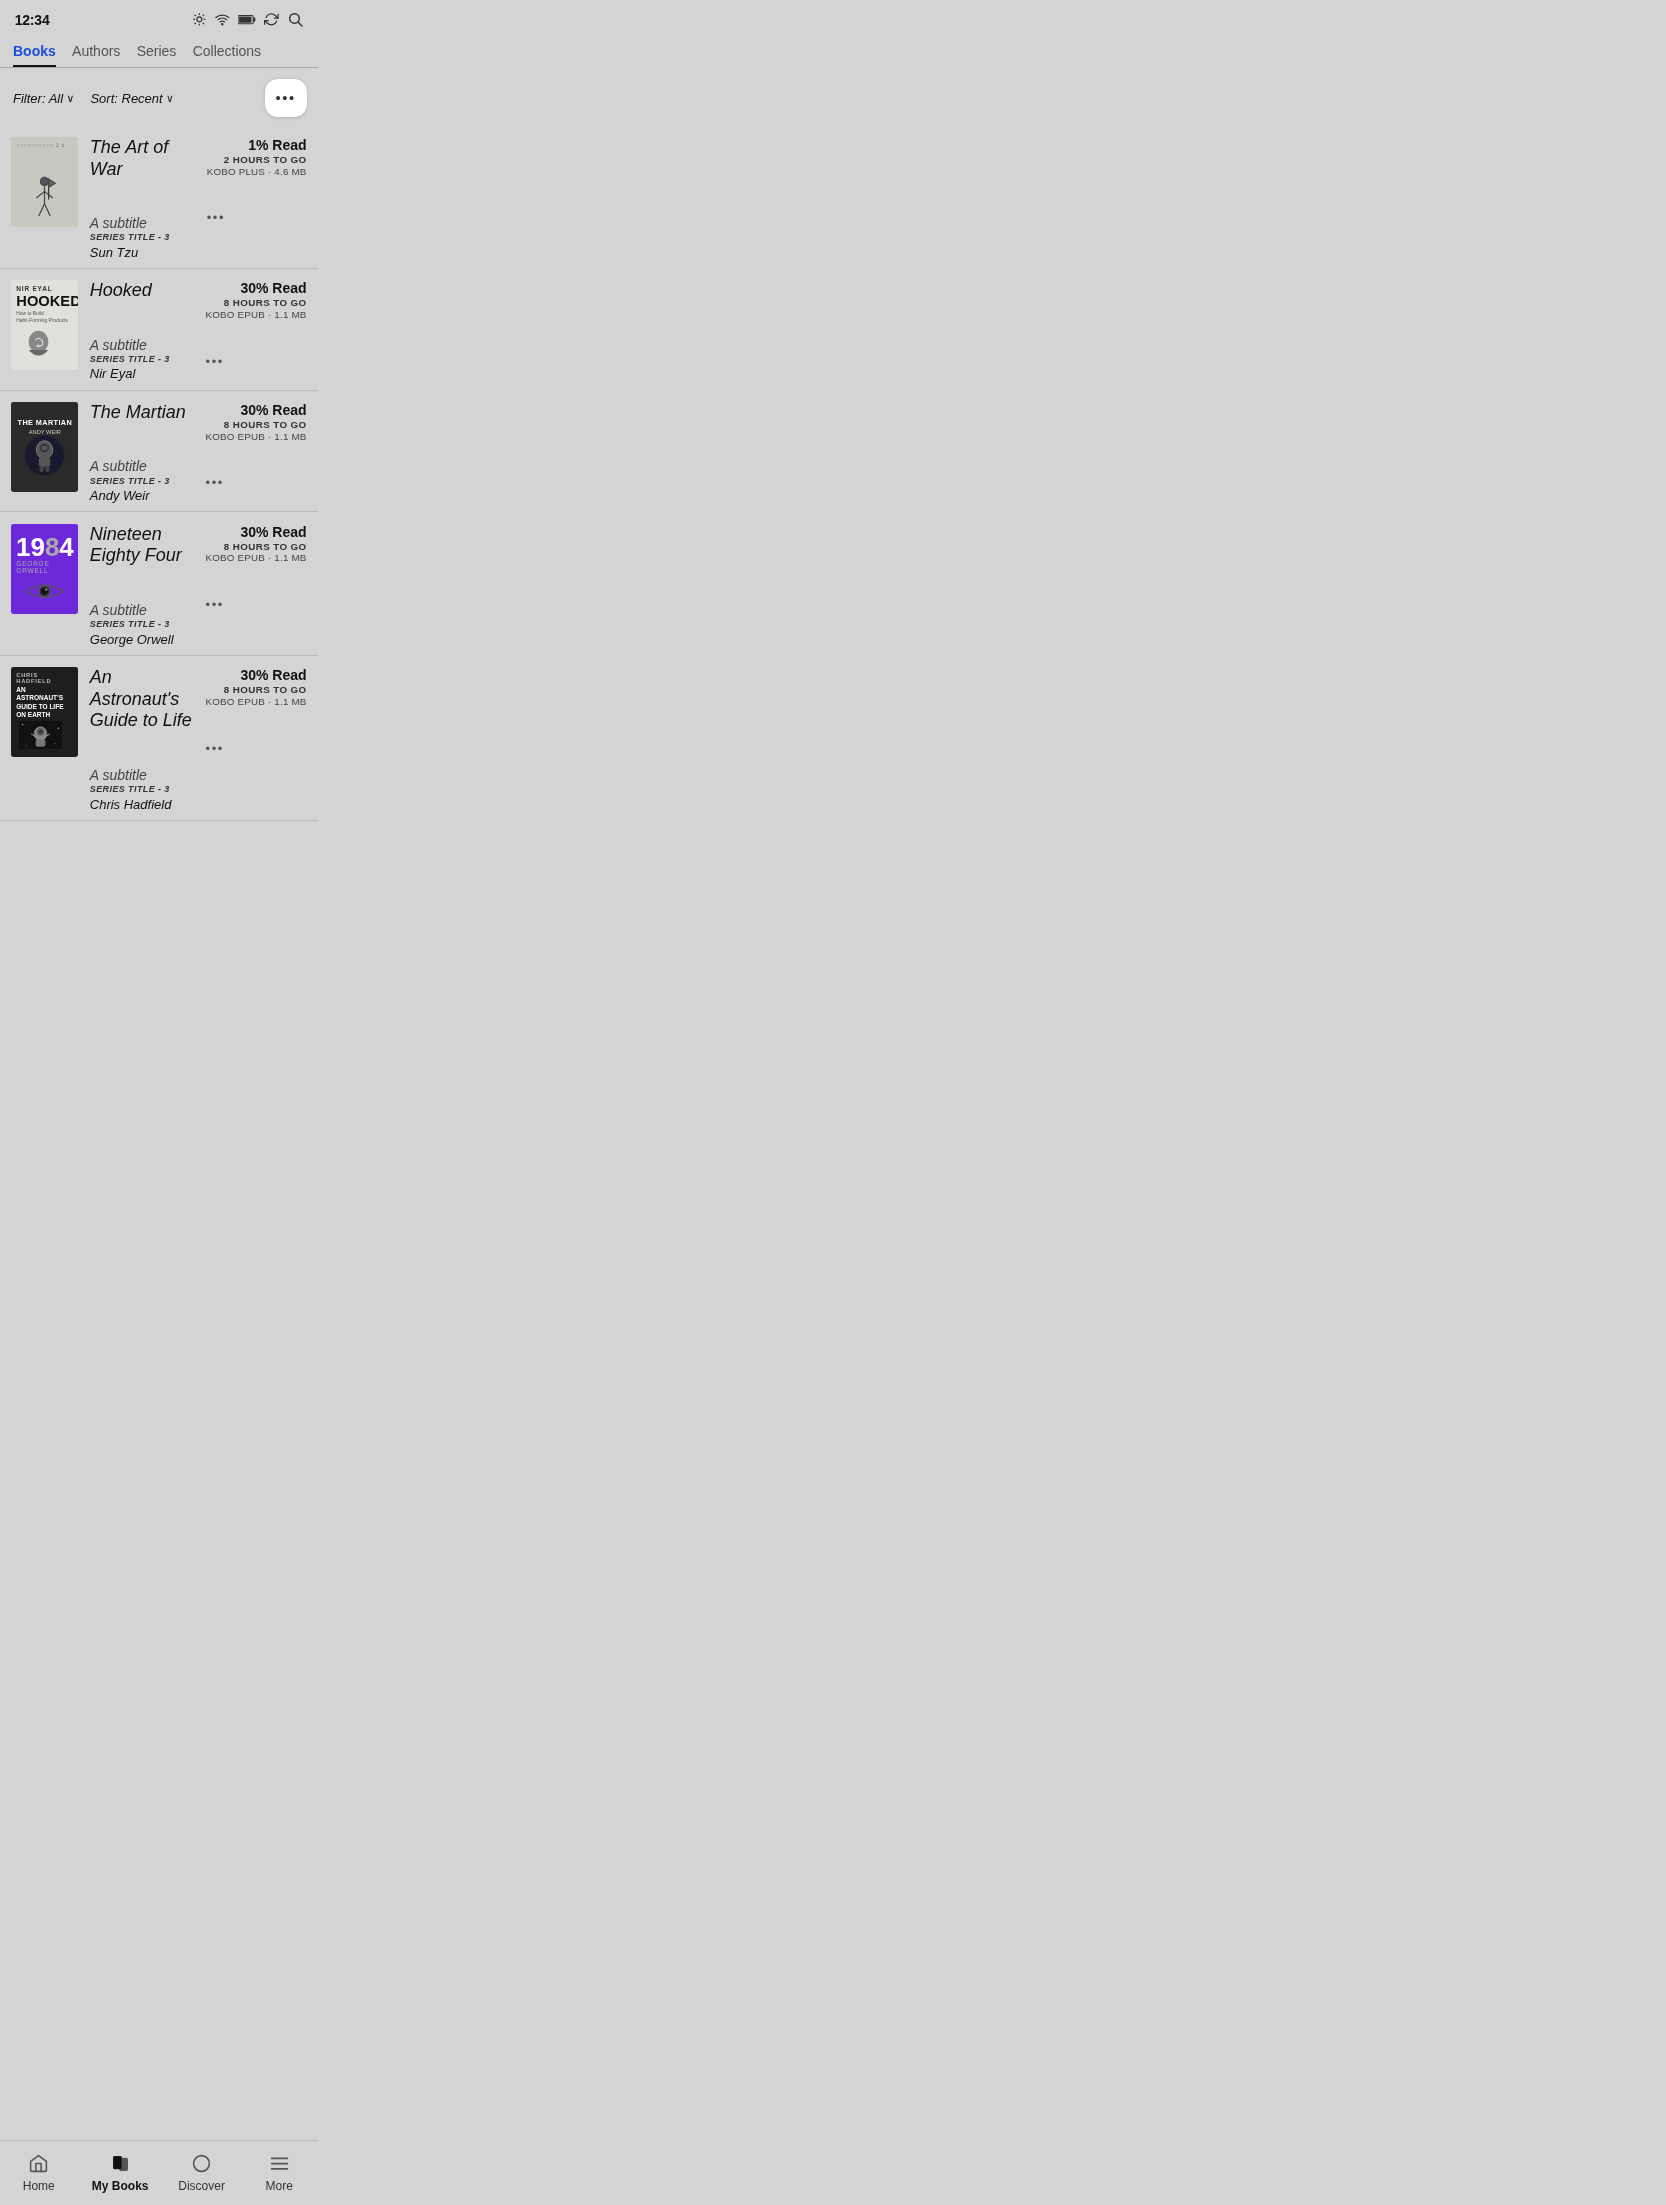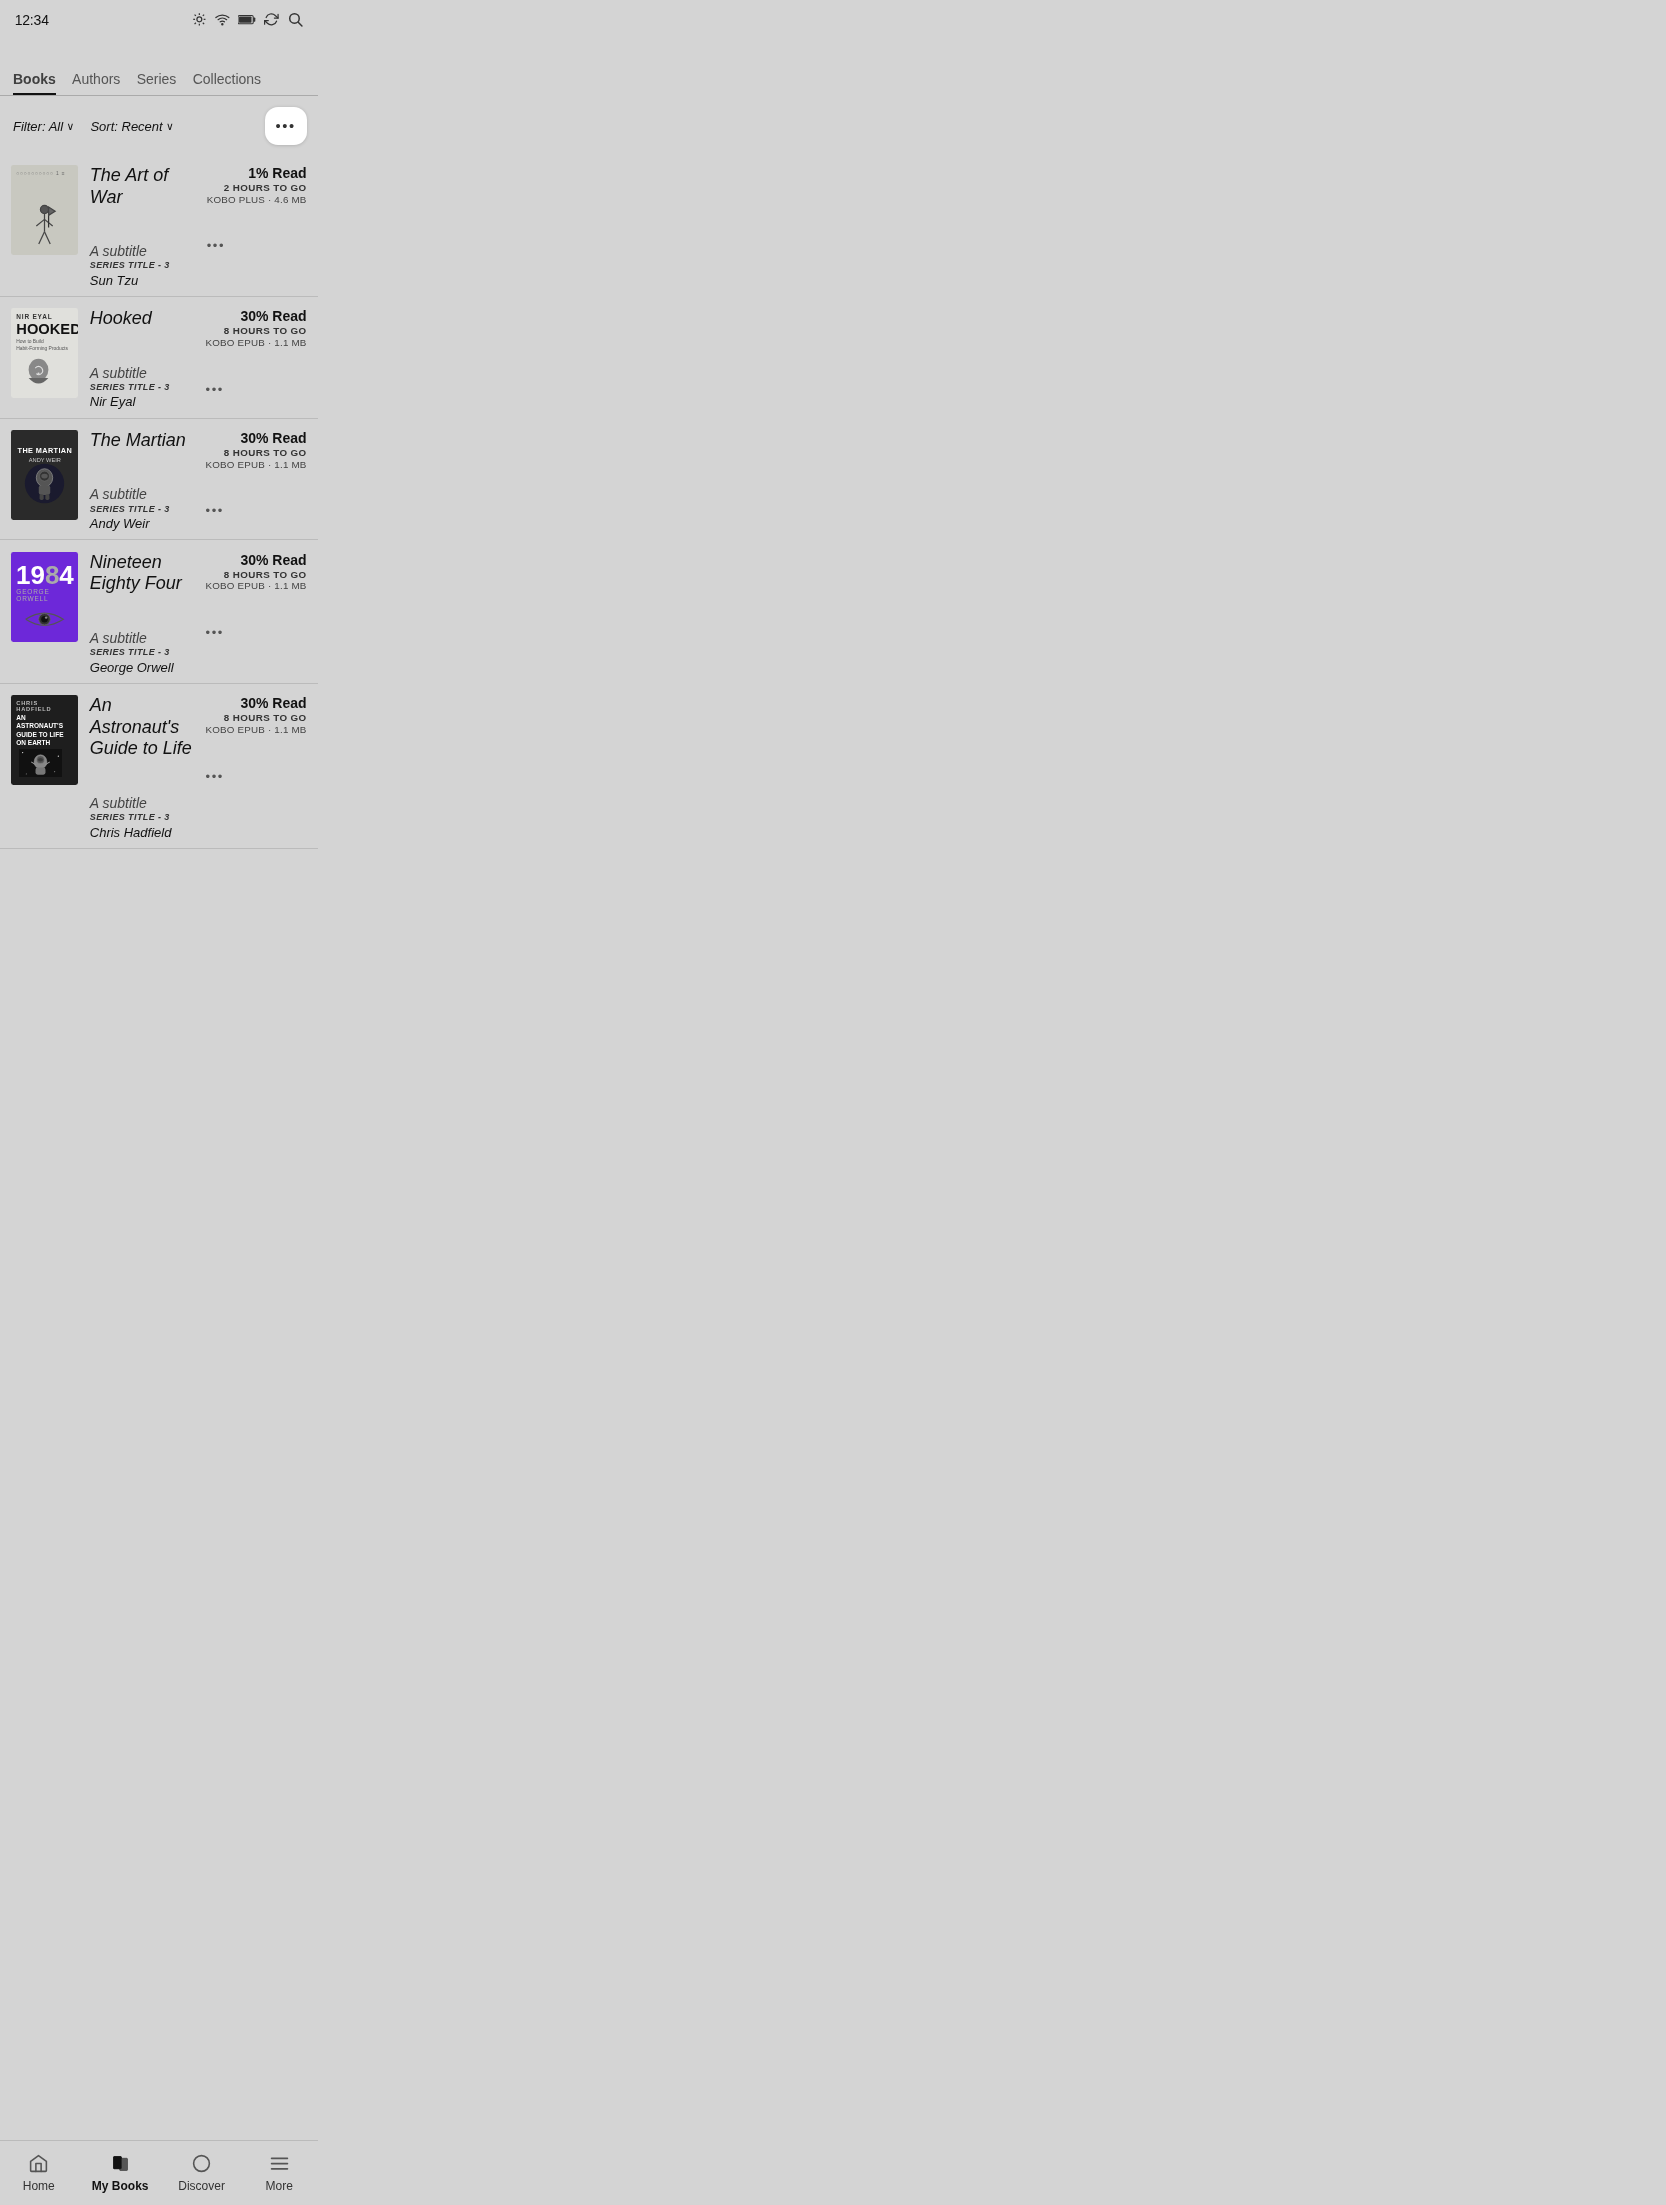--- a/index.html
+++ b/index.html
@@ -17,21 +17,21 @@
     
     .status-bar {
       display: flex;
       justify-content: space-between;
       align-items: center;
       padding: 9.8px 14.7px 4.9px 14.7px;
       height: 36px;
     }
     .status-time {
       font-size: 14px;
-      font-weight: 400;
+      font-weight: 700;
       letter-spacing: -0.2px;
     }
     .status-icons {
       display: flex;
       align-items: center;
       gap: 8.2px;
     }
     .status-icon {
       font-size: 12.2px;
       line-height: 1;
@@ -48,23 +48,22 @@
     .tab {
       font-size: 14px;
       padding-bottom: 6.5px;
       color: #555;
       cursor: pointer;
       white-space: nowrap;
       border-bottom: 2.4px solid transparent;
     }
     .tab.active {
       font-weight: 700;
-      color: #404040;
+      color: #1d4ed8;
       border-bottom: 2.4px solid #111;
-      margin-top: 28px;
     }
 
     
     .filter-row {
       display: flex;
       align-items: center;
       justify-content: space-between;
       padding: 11.4px 11.4px 8.2px 13px;
     }
     .filter-left {

